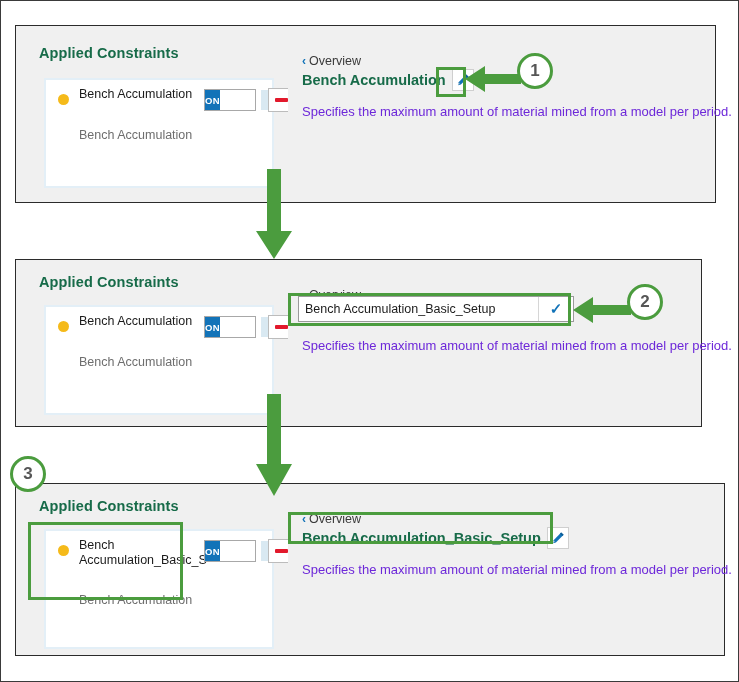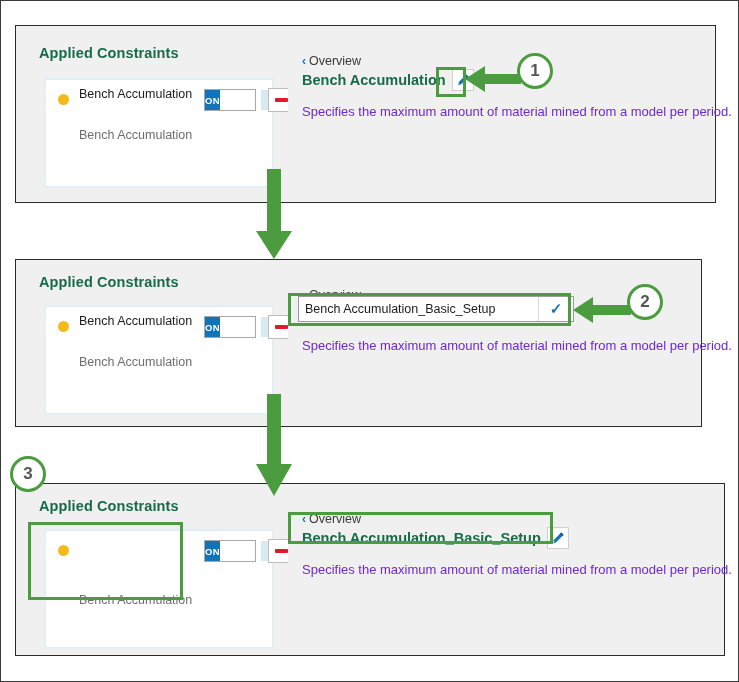--- a/index.html
+++ b/index.html
@@ -361,20 +361,21 @@
       <div class="detail-desc">Specifies the maximum amount of material mined from a model per period.</div>
     </div>
   </div>
 
   <div class="panel" id="panel-3">
     <div class="panel-left">
       <div class="section-title">Applied Constraints</div>
       <div class="constraint-card">
         <div class="constraint-row">
           <span class="dot"></span>
+          <span class="constraint-name">Bench Accumulation_Basic_S</span>
           <div class="toggle">
             <span class="on-label">ON</span>
             <span class="knob"></span>
           </div>
           <div class="remove-btn">
             <span class="minus"></span>
           </div>
         </div>
         <div class="constraint-sub">Bench Accumulation</div>
       </div>

